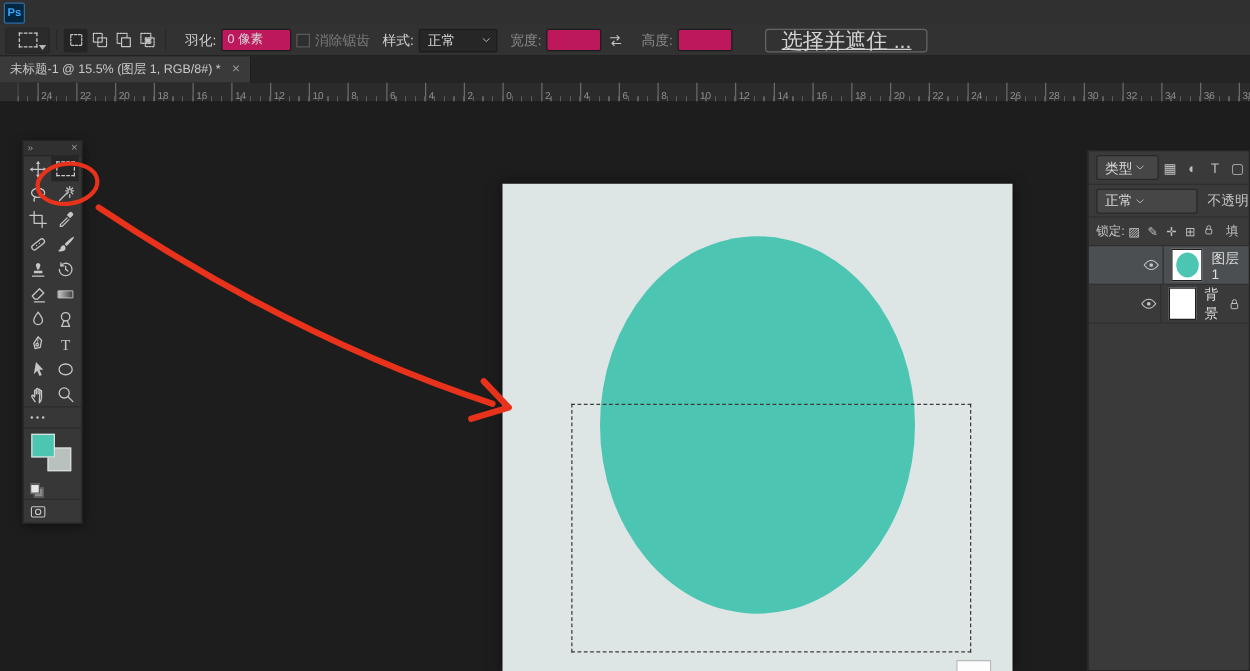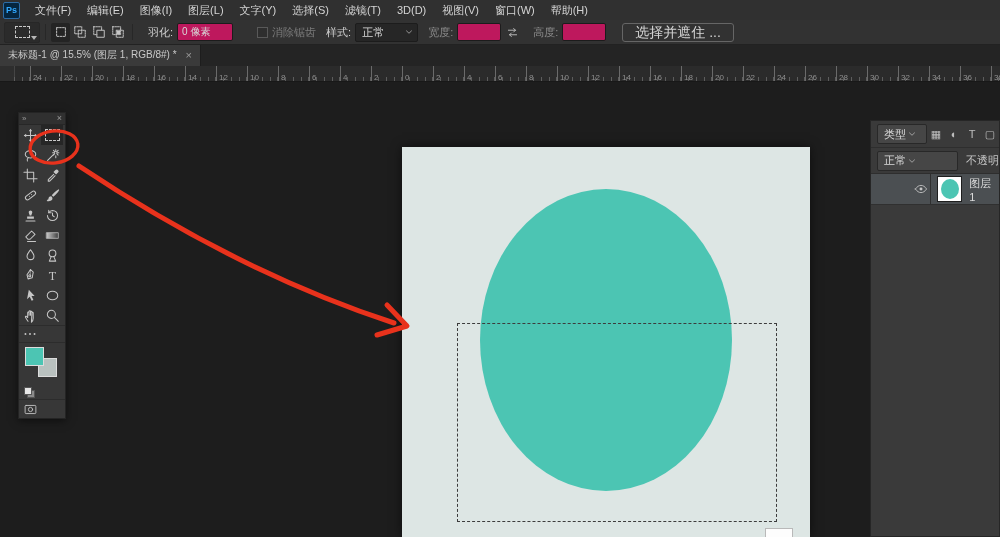--- a/index.html
+++ b/index.html
@@ -18,29 +18,29 @@
   .tp-caret{position:absolute;right:2px;bottom:2px;width:0;height:0;border-left:3px solid transparent;border-right:3px solid transparent;border-top:4px solid #b5b5b5;}
   .ob-sep{width:1px;height:16px;background:#272727;margin:0 5px;}
   .mode-group{display:flex;}
   .mode-btn{width:19px;height:19px;display:flex;align-items:center;justify-content:center;border-radius:2px;}
   .mode-btn.active{background:#242424;}
   .mode-btn .icn{width:14px;height:14px;}
   .ob-label{margin:0 4px 0 10px;white-space:nowrap;}
   .ob-label.dim{color:#8b8b8b;}
   .ob-input{min-width:46px;height:16px;background:#be185d;border:1px solid #1c1c1c;border-radius:2px;padding:0 4px;font-size:10px;line-height:16px;color:#d8d8d8;display:inline-block;}
   .ob-input.w40{min-width:34px;}
-  .ob-check{display:flex;align-items:center;opacity:.45;margin-left:24px;}
+  .ob-check{display:flex;align-items:center;opacity:.45;margin-left:4px;}
   .cb{width:9px;height:9px;border:1px solid #8a8a8a;margin-right:4px;display:inline-block;background:#2a2a2a;}
   .ob-select{height:17px;background:#262626;border:1px solid #1c1c1c;border-radius:2px;display:inline-flex;align-items:center;padding:0 3px 0 6px;min-width:52px;color:#d8d8d8;}
   .ob-select .caret-slot{margin-left:auto;}
   .caret-slot{width:11px;height:11px;display:inline-flex;align-items:center;justify-content:center;}
   .caret-slot .icn{width:10px;height:10px;}
   .swap-slot{width:18px;height:18px;display:inline-flex;align-items:center;justify-content:center;margin:0 2px;}
   .swap-slot .icn{width:13px;height:13px;}
-  .ob-btn{margin-left:16px;background:transparent;border:1px solid #666;border-radius:3px;color:#d4d4d4;font-size:14px;font-family:inherit;padding:2px 12px;line-height:13px;}
+  .ob-btn{margin-left:26px;background:transparent;border:1px solid #666;border-radius:3px;color:#d4d4d4;font-size:17px;font-family:inherit;padding:2px 12px;line-height:13px;text-decoration:underline;}
   
   .tabbar{position:absolute;left:0;top:44px;right:0;height:22px;background:#242424;display:flex;z-index:29;}
   .doc-tab{background:#3a3a3a;display:flex;align-items:center;padding:0 8px;border-right:1px solid #1d1d1d;}
   .doc-title{font-size:10px;color:#c9c9c9;white-space:nowrap;}
   .doc-close{font-size:11px;color:#9a9a9a;margin-left:9px;}
   
   .ruler{position:absolute;left:0;top:66px;right:0;height:15px;background:#2b2b2b;border-bottom:1px solid #181818;z-index:28;}
   .ruler::after{content:"";position:absolute;left:14px;right:0;bottom:0;height:4px;
     background:repeating-linear-gradient(to right,#5d5d5d 0 1px,transparent 1px 7.75px);}
   .ruler-corner{position:absolute;left:0;top:0;width:14px;height:100%;background:#2e2e2e;border-right:1px solid #454545;}
@@ -102,33 +102,20 @@
   .bg-lock{margin-left:auto;margin-right:6px;}
   .bg-lock .icn{width:11px;height:11px;}
 </style>
 </head>
 <body>
 
 <div class="app" style="--red: #e8321c; --teal: #4cc5b3; --canvas-bg: #dde6e4; --bgswatch: #b9c1bf;">
 
   <div class="menubar">
     <div class="ps-logo">Ps</div>
-    <div id="menu-items" class="menu-items">
-        <span class="menu-item">文件(F)</span>
-        <span class="menu-item">编辑(E)</span>
-        <span class="menu-item">图像(I)</span>
-        <span class="menu-item">图层(L)</span>
-        <span class="menu-item">文字(Y)</span>
-        <span class="menu-item">选择(S)</span>
-        <span class="menu-item">滤镜(T)</span>
-        <span class="menu-item">3D(D)</span>
-        <span class="menu-item">视图(V)</span>
-        <span class="menu-item">窗口(W)</span>
-        <span class="menu-item">帮助(H)</span>
-      </div>
   </div>
 
   <div class="optionsbar">
     <div class="tool-preset">
       <span class="marquee-glyph"></span>
       <span class="tp-caret"></span>
     </div>
     <div class="ob-sep"></div>
     <div id="mode-group" class="mode-group">
         <span class="mode-btn active">
@@ -413,29 +400,55 @@
       <span class="lp-select blend-select">
         <span>正常</span>
         <span class="caret-slot">
             <svg class="icn" viewBox="0 0 16 16">
               <path d="M4 6.2l4 3.8 4-3.8"></path>
             </svg>
           </span>
       </span>
       <span class="op-label">不透明</span>
     </div>
+    <div class="lp-row lp-lock">
+      <span>锁定:</span>
+      <span id="lock-icons"><span class="lock-icon">▨</span><span class="lock-icon">✎</span><span class="lock-icon">✛</span><span class="lock-icon">⊞</span><span class="lock-icon">
+            <svg class="icn" viewBox="0 0 16 16">
+              <rect x="4.2" y="7" width="7.6" height="6" rx="1"></rect>
+              <path d="M5.6 7V4.9a2.4 2.4 0 014.8 0V7"></path>
+            </svg>
+          </span></span>
+      <span class="fill-label">填</span>
+    </div>
     <div id="layers-list">
         <div class="layer-row selected">
           <span class="eye-box">
             <svg class="icn" viewBox="0 0 16 16">
               <path d="M1.6 8c2-2.9 4.1-4.1 6.4-4.1S12.4 5.1 14.4 8c-2 2.9-4.1 4.1-6.4 4.1S3.6 10.9 1.6 8z"></path>
               <circle cx="8" cy="8" r="1.7" fill="#c6c6c6" stroke="none"></circle>
             </svg>
           </span>
           <span class="thumb">
             <span class="thumb-ellipse"></span>
           </span>
           <span class="layer-name">图层 1</span>
         </div>
+        <div class="layer-row">
+          <span class="eye-box">
+            <svg class="icn" viewBox="0 0 16 16">
+              <path d="M1.6 8c2-2.9 4.1-4.1 6.4-4.1S12.4 5.1 14.4 8c-2 2.9-4.1 4.1-6.4 4.1S3.6 10.9 1.6 8z"></path>
+              <circle cx="8" cy="8" r="1.7" fill="#c6c6c6" stroke="none"></circle>
+            </svg>
+          </span>
+          <span class="thumb"></span>
+          <span class="layer-name">背景</span>
+          <span class="bg-lock">
+            <svg class="icn" viewBox="0 0 16 16">
+              <rect x="4.2" y="7" width="7.6" height="6" rx="1"></rect>
+              <path d="M5.6 7V4.9a2.4 2.4 0 014.8 0V7"></path>
+            </svg>
+          </span>
+        </div>
       </div>
   </div>
 
 </div>
 
 </body></html>

